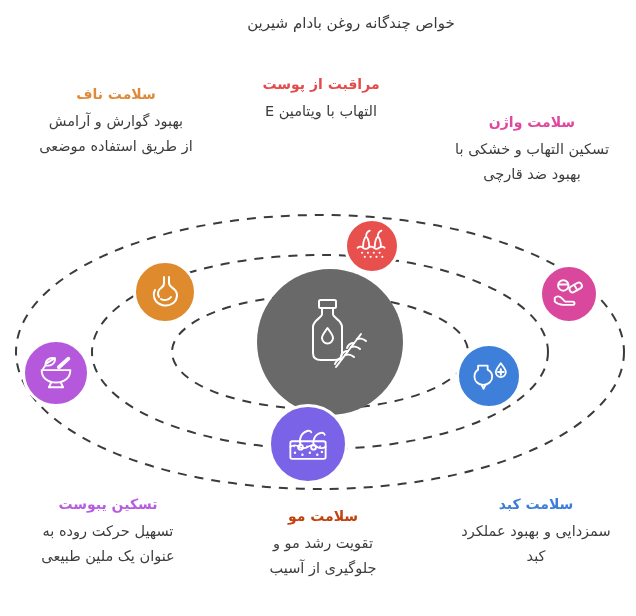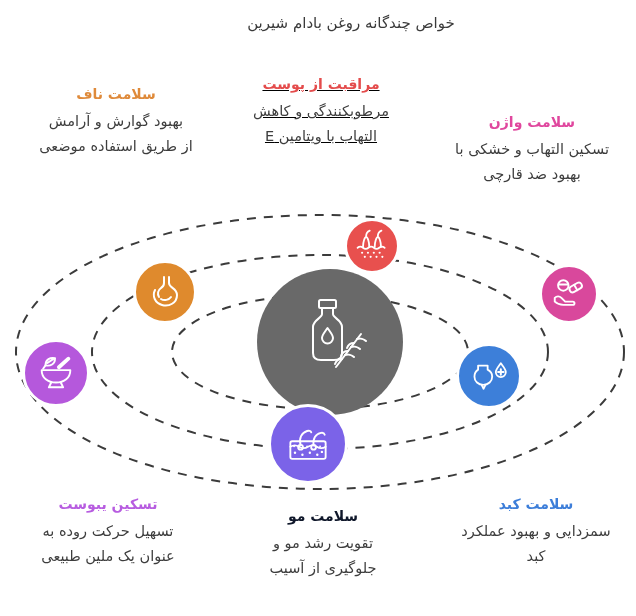--- a/index.html
+++ b/index.html
@@ -13,21 +13,21 @@
   .title{
     position:absolute;top:14px;left:0;width:636px;
     text-align:center;font-size:15px;color:#3a3a3a;direction:rtl;padding-left:33px;
   }
 
   .col{position:absolute;text-align:center;direction:rtl;}
   .col .hd{font-size:14px;font-weight:bold;margin-bottom:7px;}
   .col .ln{font-size:14.5px;color:#3d3d3d;line-height:25px;}
 
   .col-top-left  {left:18px;  top:86px;  width:196px;}
-  .col-top-mid   {left:222px; top:76px;  width:198px;text-decoration:underline;}
+  .col-top-mid   {left:222px; top:76px;  width:198px;}
   .col-top-right {left:432px; top:86px;  width:200px;}
 
   .col-bot-left  {left:12px;  top:496px; width:192px;}
   .col-bot-mid   {left:228px; top:508px; width:190px;}
   .col-bot-right {left:438px; top:496px; width:196px;}
 
   .orbits{position:absolute;left:0;top:0;pointer-events:none;}
 
   .node{
     position:absolute;border-radius:50%;
@@ -57,21 +57,20 @@
 
   <div class="title">خواص چندگانه روغن بادام شیرین</div>
 
   <div class="col col-top-left">
     <div class="hd" style="color: rgb(223, 138, 58);">سلامت ناف</div>
     <div class="ln">بهبود گوارش و آرامش</div>
     <div class="ln">از طریق استفاده موضعی</div>
   </div>
   <div class="col col-top-mid">
     <div class="hd" style="color: rgb(228, 76, 76);">مراقبت از پوست</div>
-    <div class="ln">مرطوبکنندگی و کاهش</div>
     <div class="ln">التهاب با ویتامین E</div>
   </div>
   <div class="col col-top-right">
     <div class="hd" style="color: rgb(224, 71, 158); margin-top: 28px;">سلامت واژن</div>
     <div class="ln">تسکین التهاب و خشکی با</div>
     <div class="ln">بهبود ضد قارچی</div>
   </div>
 
   <svg class="orbits" width="636" height="616" viewBox="0 0 636 616">
     <ellipse cx="320" cy="352" rx="304" ry="137" fill="none" stroke="#3b3b3b" stroke-width="2" stroke-dasharray="9 8"></ellipse>
@@ -202,21 +201,21 @@
       </svg>
     </span>
   </div>
 
   <div class="col col-bot-left">
     <div class="hd" style="color: rgb(183, 92, 224);">تسکین یبوست</div>
     <div class="ln">تسهیل حرکت روده به</div>
     <div class="ln">عنوان یک ملین طبیعی</div>
   </div>
   <div class="col col-bot-mid">
-    <div class="hd" style="color: #0f172a;">سلامت مو</div>
+    <div class="hd" style="color: #c2410c;">سلامت مو</div>
     <div class="ln">تقویت رشد مو و</div>
     <div class="ln">جلوگیری از آسیب</div>
   </div>
   <div class="col col-bot-right">
     <div class="hd" style="color: rgb(61, 126, 217);">سلامت کبد</div>
     <div class="ln">سمزدایی و بهبود عملکرد</div>
     <div class="ln">کبد</div>
   </div>
 
 </div>

